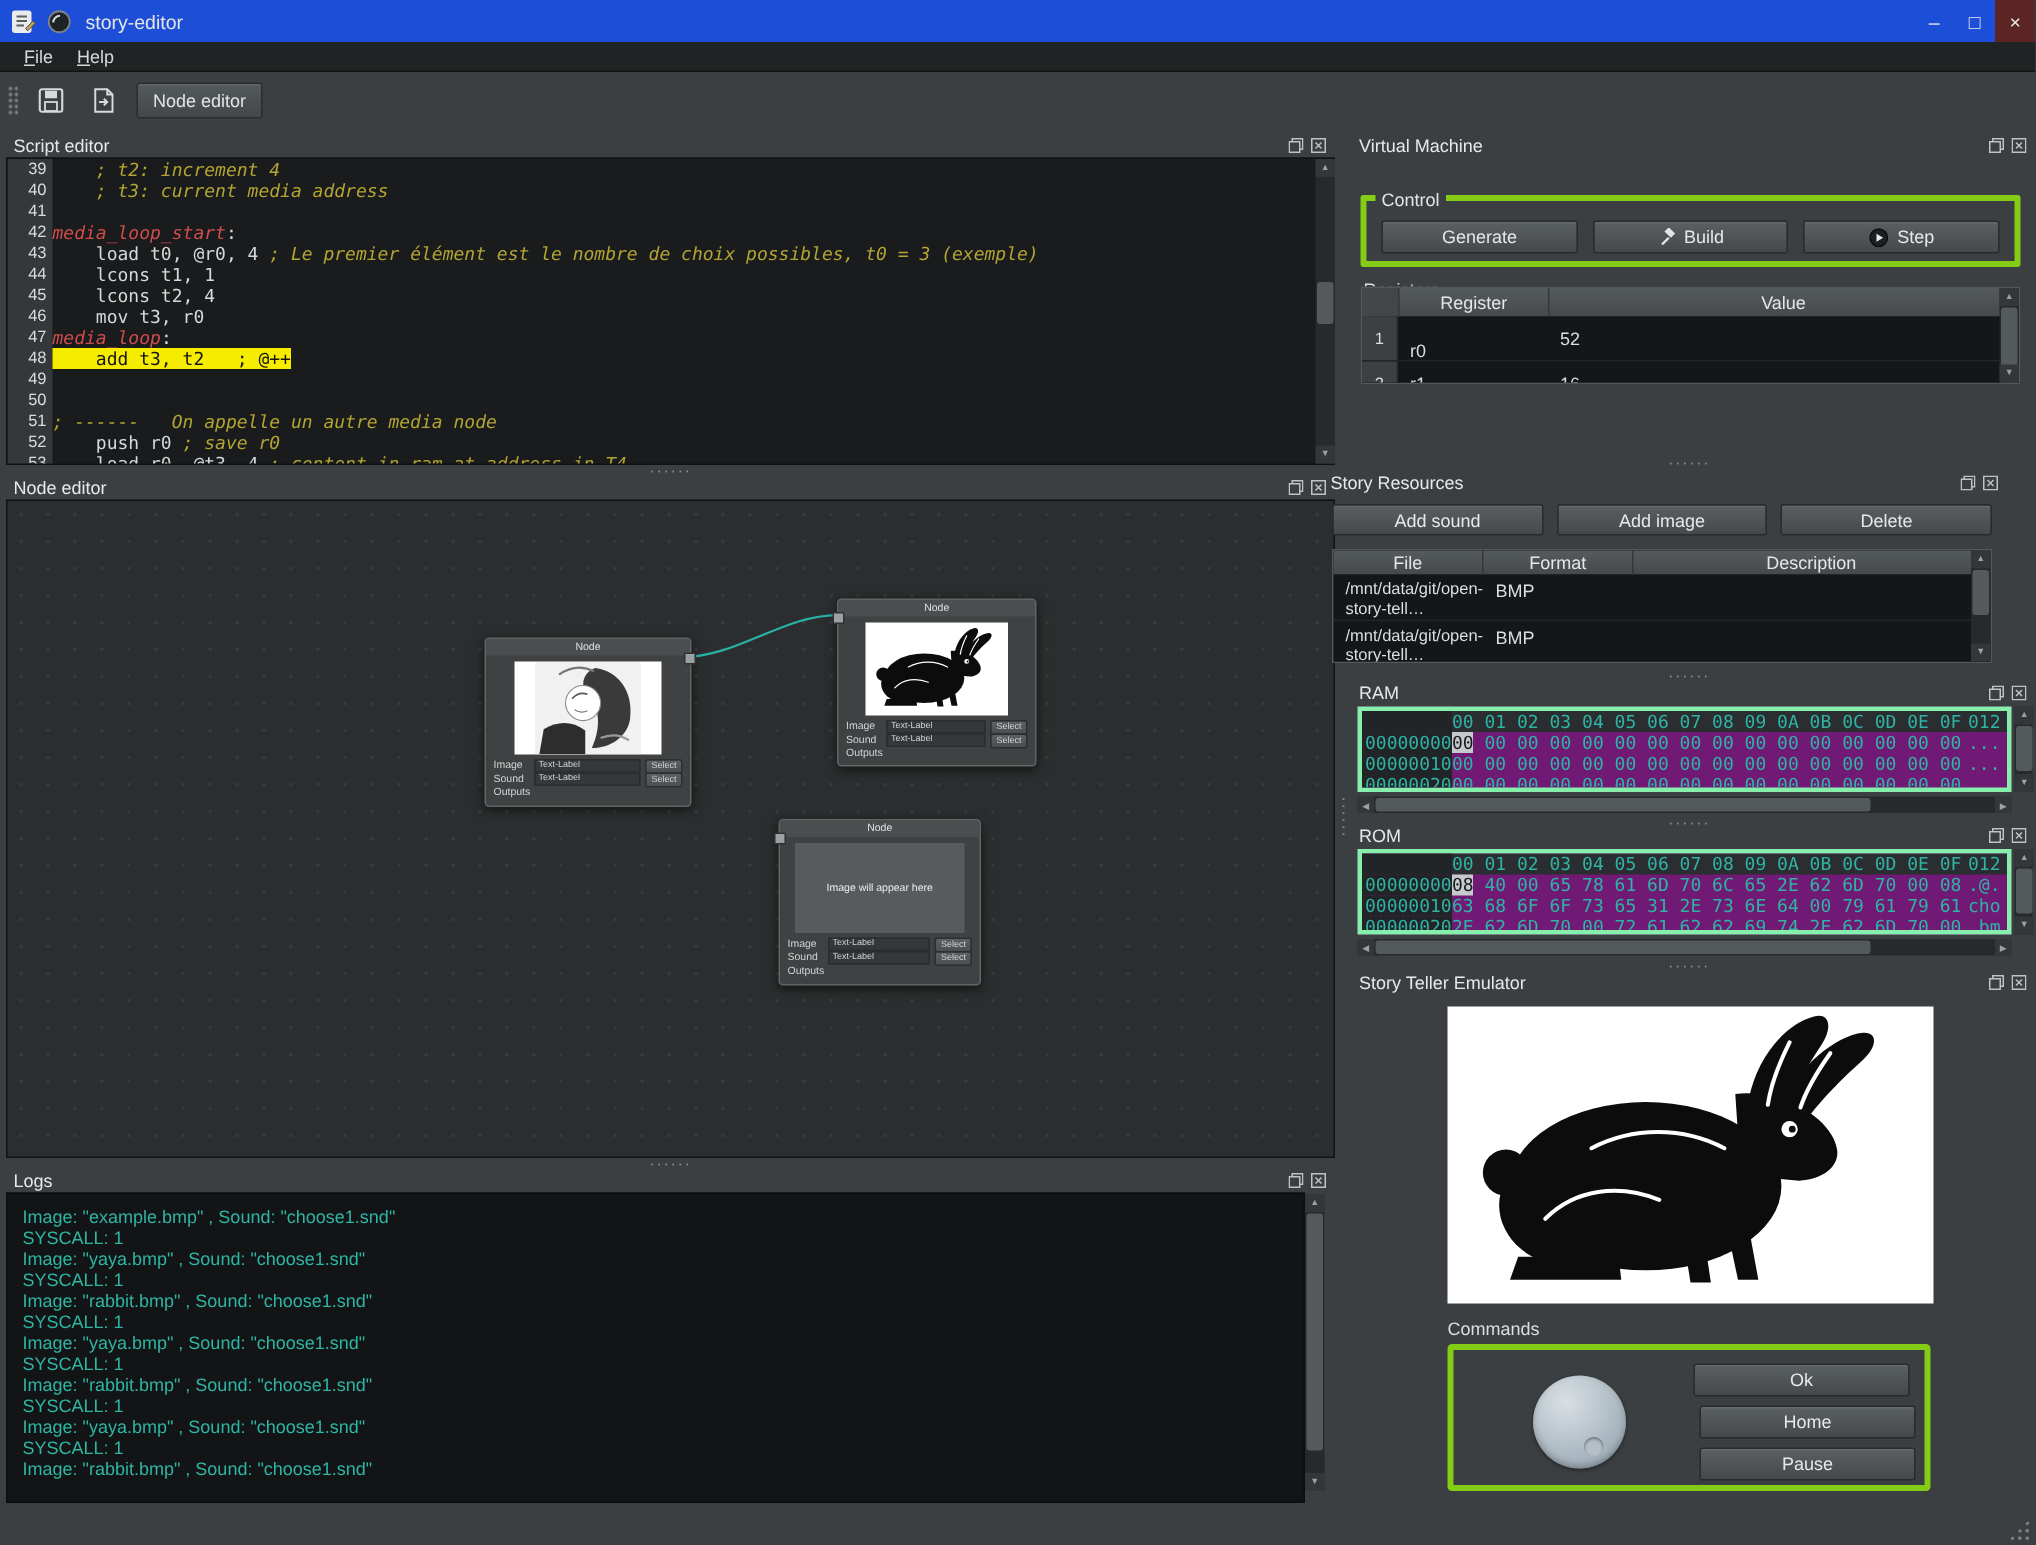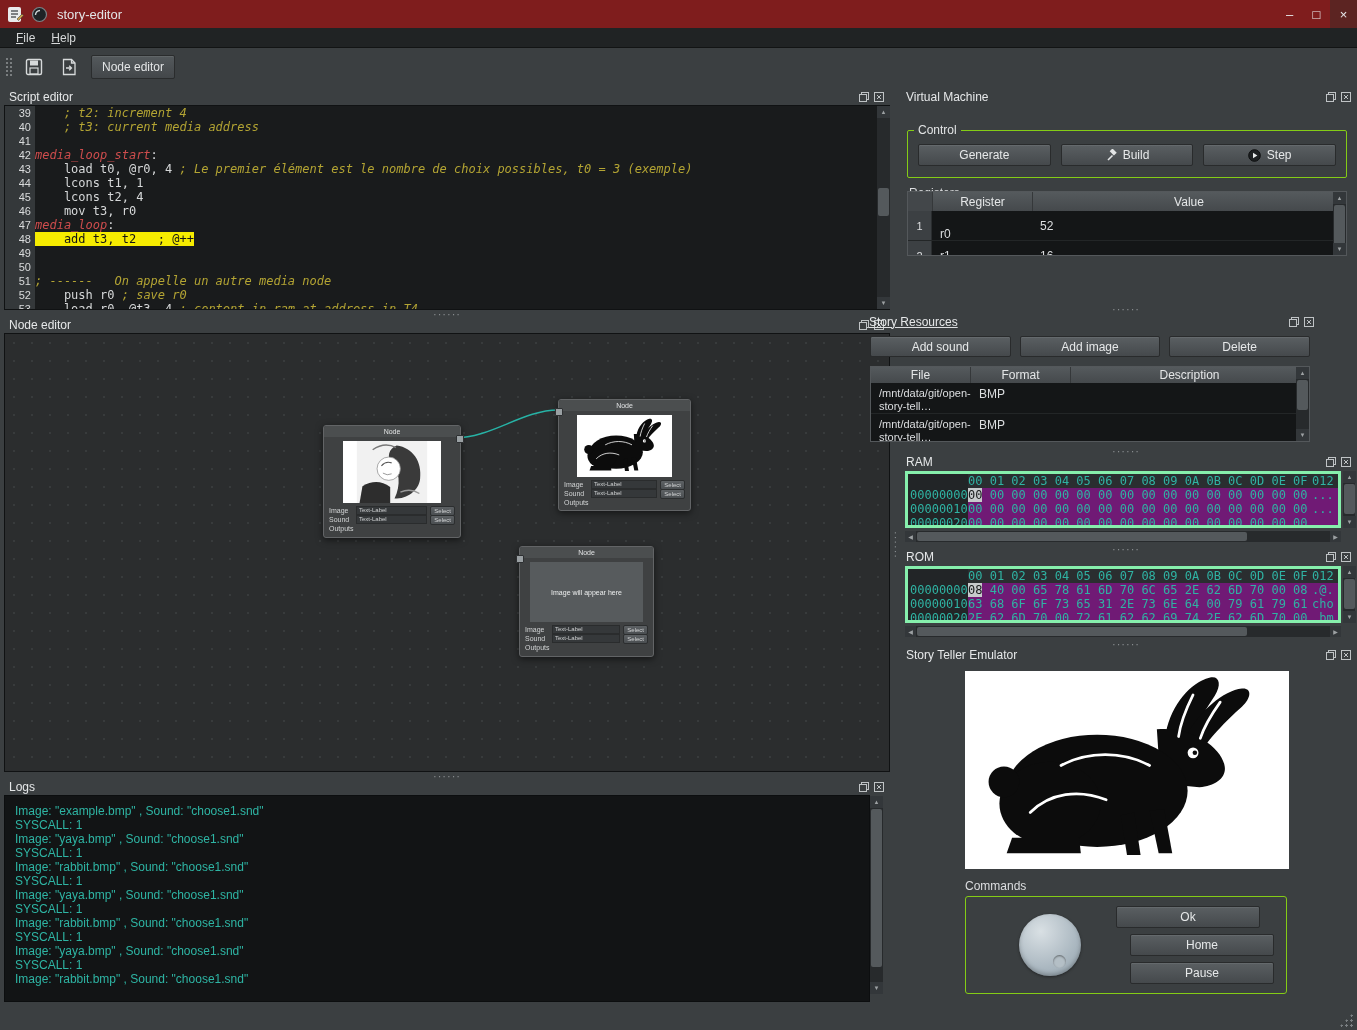--- a/index.html
+++ b/index.html
@@ -2,21 +2,21 @@
 <html><head>
 <meta charset="utf-8">
 <style>
   html,body{margin:0;padding:0;}
   body{
     width:1357px;height:1030px;overflow:hidden;position:relative;
     background:#3b3f41;color:#dcdee0;
     font-family:"Liberation Sans",sans-serif;font-size:12px;
   }
   
-  .titlebar{position:absolute;left:0;top:0;width:1357px;height:28px;background:#7f1d1d;
+  .titlebar{position:absolute;left:0;top:0;width:1357px;height:28px;background:#1d4ed8;
     display:flex;align-items:center;gap:7px;padding-left:7px;box-sizing:border-box;}
   .titlebar .title-text{font-size:13px;color:#e3e5e6;margin-left:2px;}
   .win-controls{margin-left:auto;display:flex;height:28px;}
   .win-btn{width:27px;height:28px;display:flex;align-items:center;justify-content:center;
     color:#e8eaeb;font-size:13px;}
   .win-btn.close{background:#5c2422;}
   .menubar{position:absolute;left:0;top:28px;width:1357px;height:20px;background:#202324;
     display:flex;align-items:center;padding-left:8px;box-sizing:border-box;border-bottom:1px solid #121414;}
   .menu-item{display:inline-block;padding:2px 8px;color:#d6d8d9;}
   .menu-item::first-letter{text-decoration:underline;}
@@ -76,21 +76,21 @@
   .nr-btn:empty{display:none;}
   .nr-value:empty{visibility:hidden;}
   .port{position:absolute;width:6px;height:6px;background:#9aa0a3;border:1px solid #2e3032;border-radius:1px;}
   
   .logs-view{position:absolute;left:0;right:0;top:0;bottom:0;background:#121415;border:1px solid #0c0e0f;box-sizing:border-box;
     padding:8px 0 0 10px;color:#2eb5a4;}
   .log-line{height:14px;line-height:14px;white-space:pre;}
   
   .btn{background:linear-gradient(#5a5f62,#45494c);border:1px solid #292b2c;border-radius:2px;color:#e6e8e9;
     display:flex;align-items:center;justify-content:center;gap:6px;box-shadow:inset 0 1px rgba(255,255,255,.07);box-sizing:border-box;}
-  .groupbox{position:absolute;border:1px solid #84cc16;border-radius:2px;box-sizing:border-box;}
+  .groupbox{position:absolute;border:4px solid #84cc16;border-radius:2px;box-sizing:border-box;}
   .gb-label{position:absolute;top:-8px;left:6px;background:#3b3f41;padding:0 4px;color:#e2e4e5;}
   .table{position:absolute;background:#141617;border:1px solid #54585b;box-sizing:border-box;overflow:hidden;}
   .t-head{display:flex;height:19px;background:linear-gradient(#555a5d,#45494c);color:#e4e6e7;}
   .t-head .th{display:flex;align-items:center;justify-content:center;border-right:1px solid #35383a;box-sizing:border-box;}
   .t-corner{width:24px;flex:none;background:#43474a;border-right:1px solid #35383a;}
   .t-row{display:flex;border-bottom:1px solid #232627;background:#141617;color:#dcdee0;}
   .t-num{width:24px;flex:none;background:#3c4043;display:flex;align-items:center;justify-content:center;
     font-size:11px;border-right:1px solid #2a2d2f;box-sizing:border-box;}
   .t-cell{display:flex;align-items:flex-start;padding:4px 0 0 8px;box-sizing:border-box;overflow:hidden;}
   
@@ -504,21 +504,21 @@
       <div class="vscroll" style="right:0;top:0;bottom:0;">
         <span class="vs-btn vs-up">▲</span>
         <span class="vs-thumb" style="top:13px;height:52px;"></span>
         <span class="vs-btn vs-down">▼</span>
       </div>
     </div>
   </div>
 </div>
 <div class="hsplit" style="left:901px;top:305px;width:450px;"></div>
 
-<div class="panel" style="left:864px;top:313px;width:456px;height:134px;text-decoration:underline;">
+<div class="panel" style="left:882px;top:313px;width:456px;height:134px;">
   <div class="panel-header">
     <span>Story Resources</span>
     <span class="ph-icons">
       <span>
           <svg width="10" height="10" viewBox="0 0 10 10">
             <rect x="2.5" y="0.5" width="7" height="7" fill="none" stroke="#bfc3c5"></rect>
             <rect x="0.5" y="2.5" width="7" height="7" fill="#3b3f41" stroke="#bfc3c5"></rect>
           </svg>
         </span>
       <span>
@@ -661,20 +661,20 @@
     <div class="emu-screen" style="left:64px;top:8px;width:324px;height:198px;">
       <svg width="300" height="190" viewBox="0 0 330 210">
           <use href="#rabbit-sil"></use>
         </svg>
     </div>
     <div style="position:absolute;left:64px;top:216px;">Commands</div>
     <div class="groupbox" style="left:64px;top:233px;width:322px;height:98px;border-radius:3px;">
       <span class="knob" style="left:53px;top:17px;width:62px;height:62px;">
         <span class="knob-dot" style="left:34px;top:41px;"></span>
       </span>
-      <span class="btn" style="position:absolute;left:150px;top:9px;width:144px;height:22px;">Ok</span>
+      <span class="btn" style="position:absolute;left:160px;top:9px;width:144px;height:22px;">Ok</span>
       <span class="btn" style="position:absolute;left:164px;top:37px;width:144px;height:22px;">Home</span>
       <span class="btn" style="position:absolute;left:164px;top:65px;width:144px;height:22px;">Pause</span>
     </div>
   </div>
 </div>
 
 <div class="size-grip"></div>
 
 </body></html>

